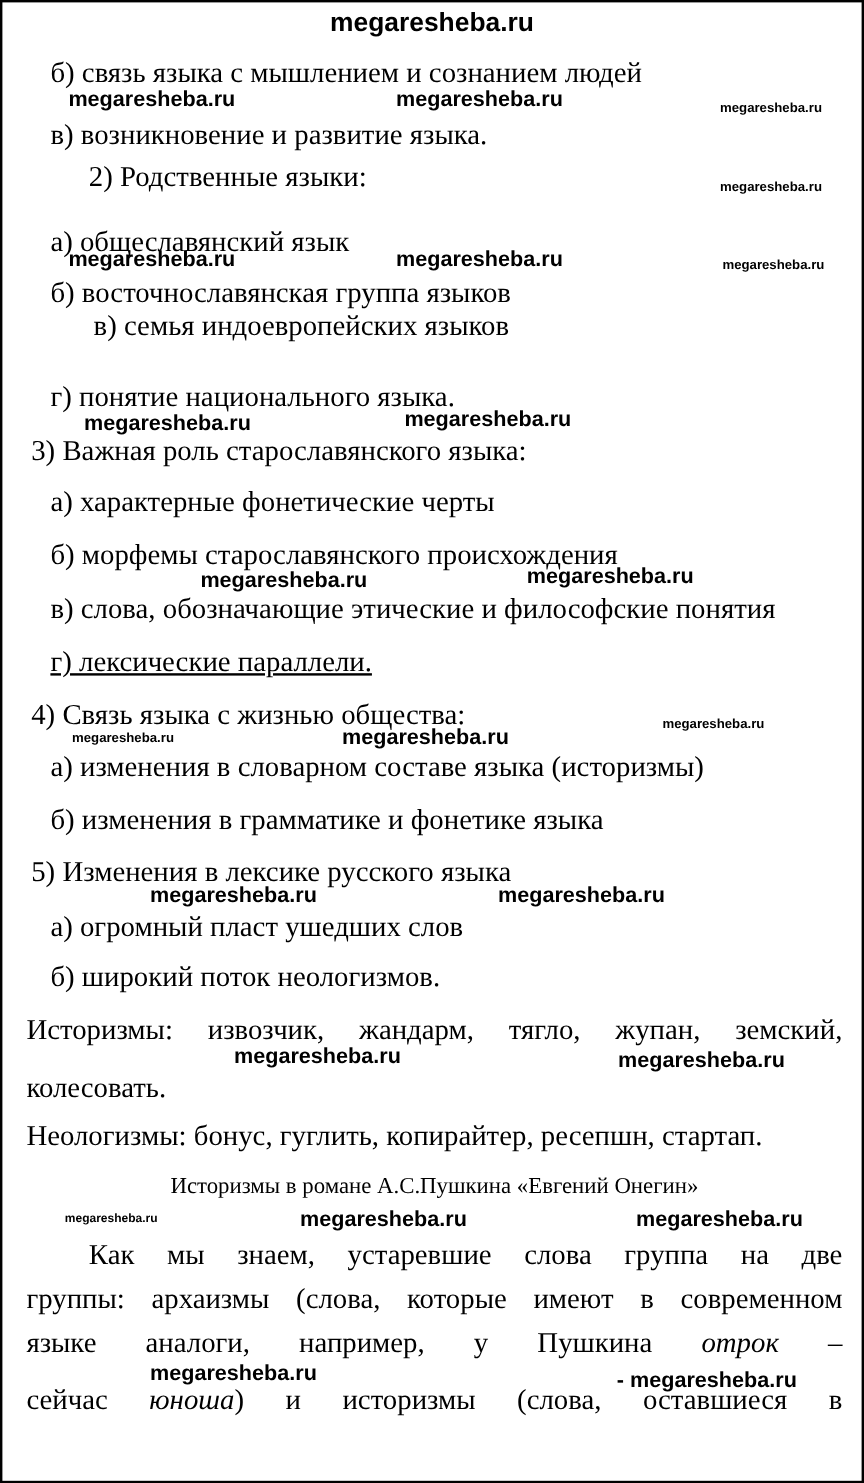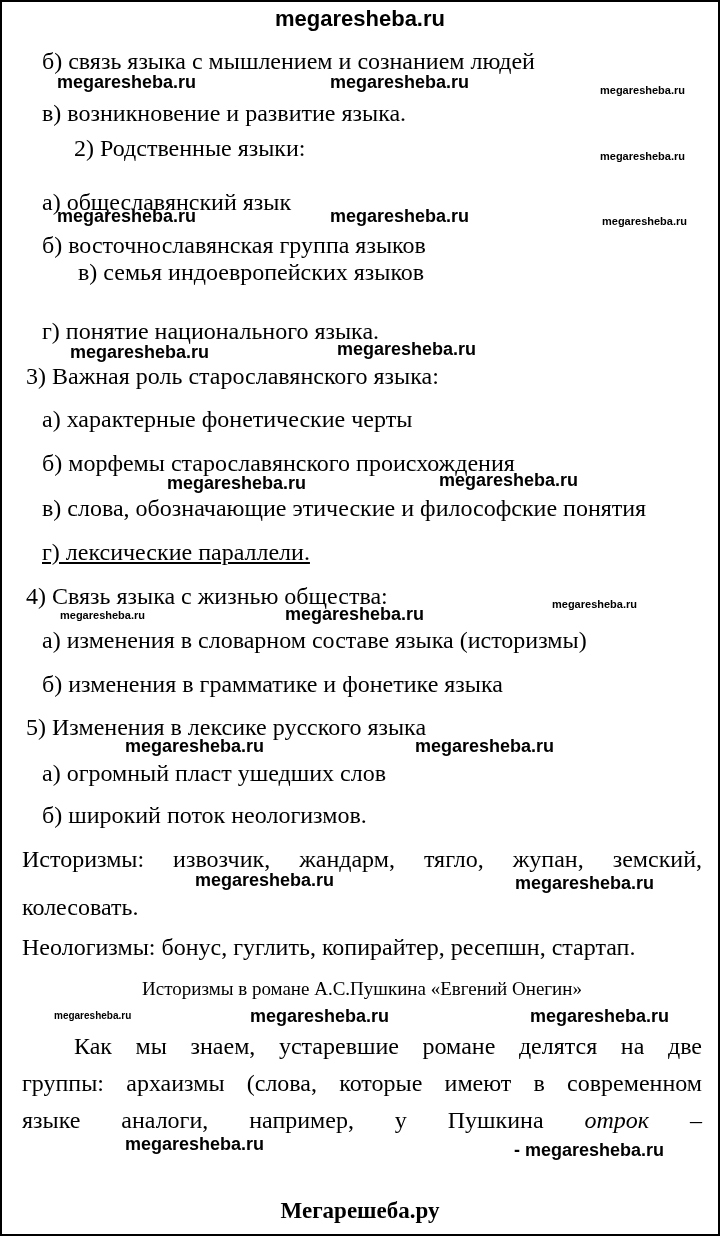--- a/index.html
+++ b/index.html
@@ -136,24 +136,24 @@
   <div class="line" style="left:20px; top:891px;">колесовать.</div>
 
   <div class="line" style="left:20px; top:931px;">Неологизмы: бонус, гуглить, копирайтер, ресепшн, стартап.</div>
 
   <div class="ttl" style="top:976px;">Историзмы в романе А.С.Пушкина «Евгений Онегин»</div>
 
   <span class="wm-sm" style="left:52px; top:1008px; font-size:10px;">megaresheba.ru</span>
   <span class="wm" style="left:248px; top:1004px;">megaresheba.ru</span>
   <span class="wm" style="left:528px; top:1004px;">megaresheba.ru</span>
 
-  <div class="line just" style="left:72px; top:1030px; width:628px;">Как мы знаем, устаревшие романе делятся на две</div>
+  <div class="line just" style="left:72px; top:1030px; width:628px;">Как мы знаем, устаревшие слова группа на две</div>
   <div class="line just" style="left:20px; top:1067px; width:680px;">группы: архаизмы (слова, которые имеют в современном</div>
 
   <div class="line just" style="left:20px; top:1104px; width:680px;"><span>языке аналоги, например, у Пушкина </span><i>отрок</i><span> –</span></div>
 
   <span class="wm" style="left:123px; top:1132px;">megaresheba.ru</span>
   <span class="wm" style="left:512px; top:1138px;text-align:center;">- megaresheba.ru</span>
 
+  <div class="line just" style="left:20px; top:1151px; width:680px;"><span>сейчас </span><i>юноша</i><span>) и историзмы (слова, оставшиеся в</span></div>
 
-  <div class="ftr">Мегарешеба.ру</div>
 
 </div>
 
 </body></html>

